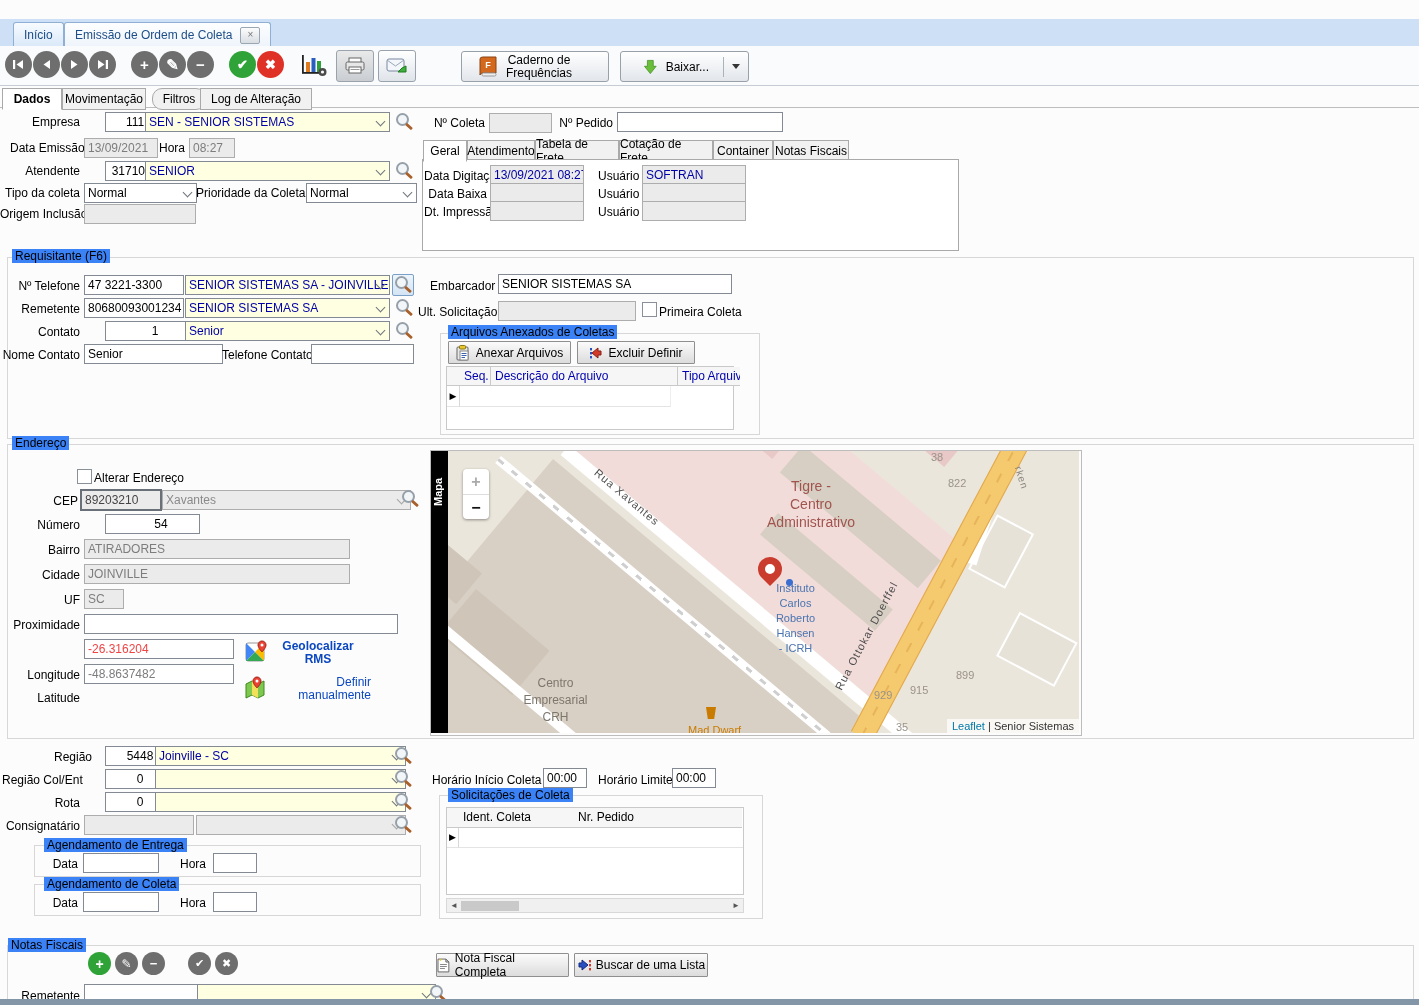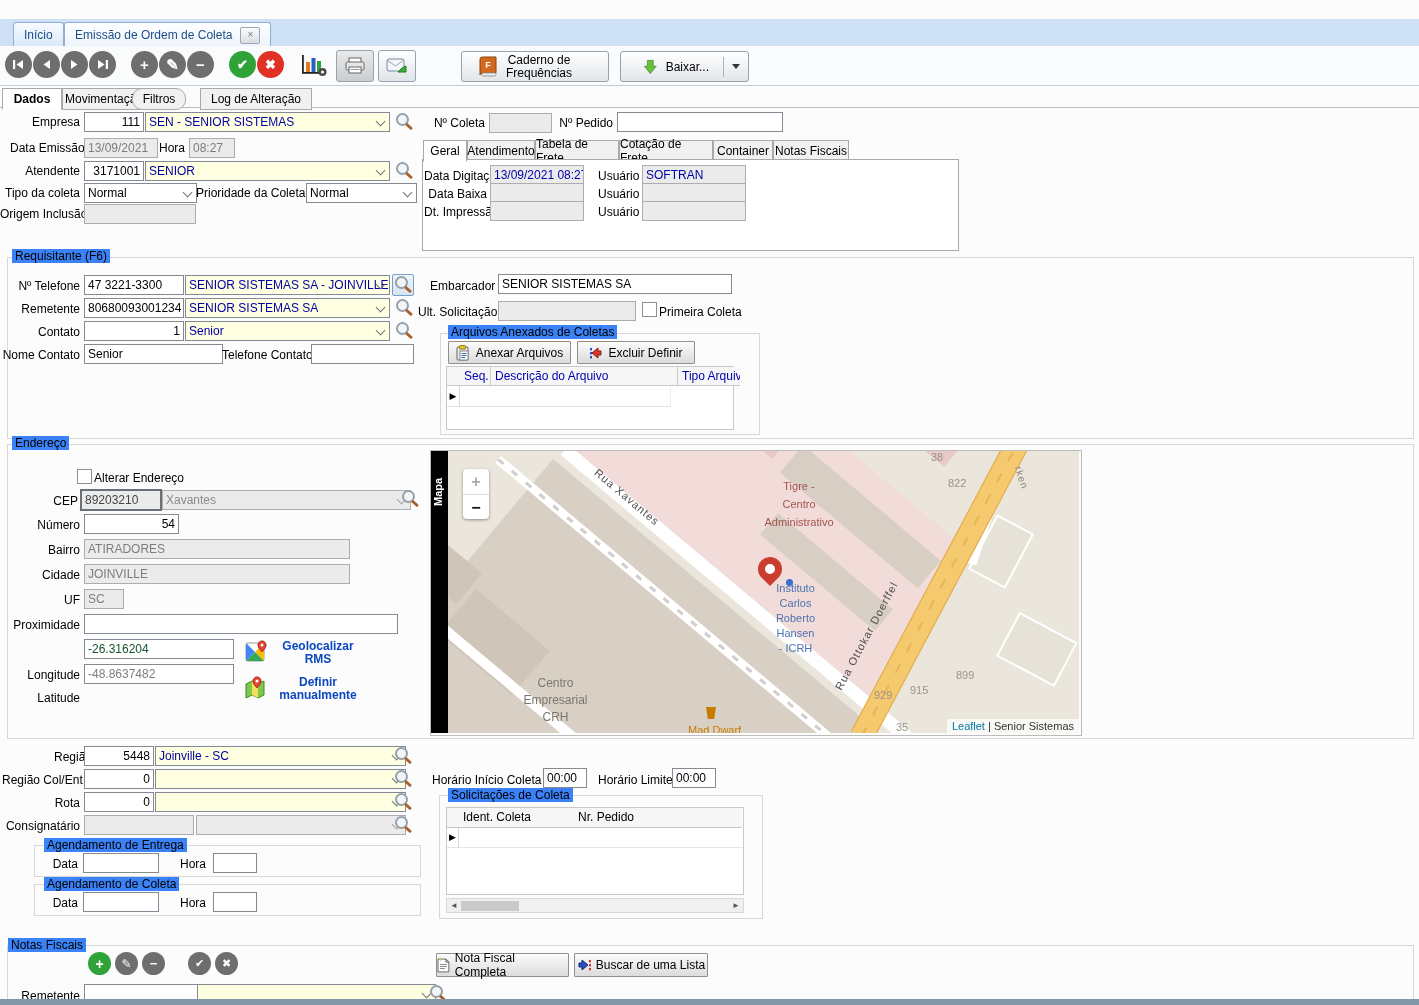--- a/index.html
+++ b/index.html
@@ -24,21 +24,21 @@
   .circ .g{font-size:15px;font-weight:bold;line-height:1;}
   .toolbtn{position:absolute;top:4px;height:30px;border:1px solid #9aa2ac;border-radius:3px;background:linear-gradient(#ffffff,#dfe4ea);display:flex;align-items:center;justify-content:center;cursor:pointer;}
   .bigbtn{position:absolute;top:5px;height:29px;border:1px solid #98a0a8;border-radius:3px;background:linear-gradient(#ffffff,#e2e6eb);display:flex;align-items:center;cursor:pointer;}
   
   .mtab{position:absolute;top:88px;height:20px;display:flex;align-items:center;justify-content:center;border:1px solid #a9a9a9;cursor:pointer;background:#f1f1f1;}
   .mtab.active{background:#fff;font-weight:bold;border-bottom:1px solid #fff;z-index:3;}
   #mtab-line{position:absolute;left:0;top:107px;width:1419px;height:1px;background:#bdbdbd;}
   
   .lbl{position:absolute;text-align:right;white-space:nowrap;line-height:18px;}
   .inp{position:absolute;background:#fff;border:1px solid #848a93;height:16px;line-height:16px;padding:1px 3px;white-space:nowrap;overflow:hidden;cursor:text;}
-  .inp.num{text-align:right;}
+  .inp.num{text-align:center;margin-left:21px;}
   .inp.dis{background:#ebebeb;color:#7d7d7d;border-color:#adadad;cursor:default;}
   .inp.blue{color:#0000a6;}
   .combo{position:absolute;border:1px solid #848a93;height:16px;line-height:16px;padding:1px 18px 1px 3px;background:#ffffe1;color:#0000a6;white-space:nowrap;overflow:hidden;cursor:pointer;}
   .combo.white{background:#fff;color:#000;}
   .combo.dis{background:#ebebeb;color:#8a8a8a;border-color:#adadad;}
   .chev{position:absolute;right:5px;top:5px;width:6px;height:6px;border-right:1px solid #6f757c;border-bottom:1px solid #6f757c;transform:rotate(45deg);}
   .combo.dis .chev{border-color:#a5a5a5;}
   .lens{position:absolute;width:20px;height:20px;cursor:pointer;}
   .lens::before{content:"";position:absolute;left:2px;top:1px;width:9px;height:9px;border:2px solid #96a0aa;border-radius:50%;background:#f2f6f8;}
   .lens::after{content:"";position:absolute;left:11px;top:13px;width:8px;height:3px;background:#a8612c;border-radius:1px;transform:rotate(42deg);}
@@ -171,21 +171,21 @@
     </div>
   </div>
 
   <div id="mtab-line"></div>
   <div class="mtab active" style="left:2px;width:58px;">
       <span>Dados</span>
     </div>
   <div class="mtab" style="left:62px;width:82px;">
       <span>Movimentação</span>
     </div>
-  <div class="mtab" style="left:132px;width:52px;border-radius:10px;">
+  <div class="mtab" style="left:152px;width:52px;border-radius:10px;">
       <span>Filtros</span>
     </div>
   <div class="mtab" style="left:200px;width:110px;">
       <span>Log de Alteração</span>
     </div>
 
   <div class="lbl" style="left:10px;top:113px;width:70px;">Empresa</div>
   <div class="inp num" style="left:84px;top:112px;width:52px;">111</div>
   <div class="combo" style="left:145px;top:112px;width:222px;"><span>SEN - SENIOR SISTEMAS</span><span class="chev"></span></div>
   <div class="lens" style="left:394px;top:112px;"></div>
@@ -326,21 +326,21 @@
   <div class="lbl" style="left:10px;top:566px;width:70px;">Cidade</div>
   <div class="inp dis" style="left:84px;top:564px;width:258px;">JOINVILLE</div>
 
   <div class="lbl" style="left:10px;top:591px;width:70px;">UF</div>
   <div class="inp dis" style="left:84px;top:589px;width:32px;">SC</div>
 
   <div class="lbl" style="left:10px;top:616px;width:70px;">Proximidade</div>
   <div class="inp" style="left:84px;top:614px;width:306px;"></div>
 
   <div class="lbl" style="left:10px;top:641px;width:70px;margin-top:48px;">Latitude</div>
-  <div class="inp" style="left:84px;top:639px;width:142px;color:#14532d;">-26.316204</div>
+  <div class="inp" style="left:84px;top:639px;width:142px;color:#ef4444;">-26.316204</div>
   <div class="lbl" style="left:10px;top:666px;width:70px;">Longitude</div>
   <div class="inp" style="left:84px;top:664px;width:142px;color:#7d7d7d;">-48.8637482</div>
 
   <div class="abs" style="left:245px;top:640px;cursor:pointer;">
     <svg width="24" height="24" viewBox="0 0 24 24" style="float:left;">
         <rect x="1" y="3" width="18" height="18" rx="2" fill="#fff" stroke="#999"></rect>
         <path d="M1 3 L10 12 L1 21 Z" fill="#4285f4"></path>
         <path d="M19 3 L10 12 L19 21 Z" fill="#fbbc05"></path>
         <path d="M1 21 L10 12 L19 21 Z" fill="#34a853"></path>
         <path d="M17 1 C14.8 1 13 2.8 13 5 C13 8 17 12 17 12 C17 12 21 8 21 5 C21 2.8 19.2 1 17 1 Z" fill="#ea4335" stroke="#a02015"></path>
@@ -348,21 +348,21 @@
       </svg>
     <span style="display:inline-block;margin-left:10px;width:78px;text-align:center;color:#0b47c0;font-weight:bold;line-height:13px;"><span>Geolocalizar</span><br><span>RMS</span></span>
   </div>
   <div class="abs" style="left:245px;top:676px;cursor:pointer;">
     <svg width="24" height="24" viewBox="0 0 24 24" style="float:left;">
         <path d="M1 8 L7 5 L13 8 L19 5 L19 19 L13 22 L7 19 L1 22 Z" fill="#7ec850" stroke="#3f8a1f"></path>
         <path d="M7 5 L13 8 L13 22 L7 19 Z" fill="#f2e05a"></path>
         <path d="M12 1 C9.8 1 8 2.8 8 5 C8 8 12 12 12 12 C12 12 16 8 16 5 C16 2.8 14.2 1 12 1 Z" fill="#ea4335" stroke="#a02015"></path>
         <circle cx="12" cy="5" r="1.5" fill="#fff"></circle>
       </svg>
-    <span style="display:inline-block;margin-left:10px;width:78px;text-align:center;color:#0b47c0;font-weight:bold;line-height:13px;"><span>Definir</span><br><span>manualmente</span></span>
+    <span style="display:inline-block;margin-left:24px;width:78px;text-align:right;color:#0b47c0;font-weight:normal;line-height:13px;"><span>Definir</span><br><span>manualmente</span></span>
   </div>
 
   <div id="map-wrap">
     <div id="map-side">
         <span>Mapa</span>
       </div>
     <div id="map">
 
       <div class="mlayer" style="left:105px;top:8px;width:760px;height:320px;background:#d9d0c5;transform:rotate(40deg);"></div>
       <div class="mlayer" style="left:233px;top:-142px;width:780px;height:176px;background:#f2dcda;transform:rotate(40deg);"></div>
@@ -379,21 +379,21 @@
 
       <div class="mlayer" style="left:53px;top:5px;width:430px;height:9px;background:#fff;transform:rotate(40deg);background-image:repeating-linear-gradient(90deg,#cfcfcf 0 7px,transparent 7px 18px);background-size:100% 3px;background-position:0 3px;background-repeat:no-repeat;"></div>
       <div class="mlayer" style="left:-20px;top:158px;width:200px;height:10px;background:#fff;transform:rotate(40deg);"></div>
       <div class="mlayer" style="left:121px;top:-6px;width:560px;height:13px;background:#fff;transform:rotate(40deg);"></div>
       <div class="mlayer" style="left:560px;top:-12px;width:9px;height:130px;background:#fff;transform:rotate(18deg);"></div>
       <div class="mlayer" style="left:403px;top:280px;width:440px;height:22px;background:#f5c96d;border-top:1px solid #e0a850;border-bottom:1px solid #e0a850;transform:rotate(-62deg);background-image:repeating-linear-gradient(90deg,#e8b45a 0 10px,transparent 10px 24px);background-size:100% 2px;background-position:0 10px;background-repeat:no-repeat;"></div>
 
       <div class="mroad-lbl" style="left:148px;top:14px;transform:rotate(40deg);">Rua Xavantes</div>
       <div class="mroad-lbl" style="left:570px;top:10px;transform:rotate(72deg);color:#8a857d;font-size:10px;">rken</div>
       <div class="mroad-lbl" style="left:390px;top:232px;transform:rotate(-62deg);">Rua Ottokar Doerffel</div>
-      <div class="mlbl" style="left:296px;top:26px;width:110px;text-align:center;color:#a1544e;font-size:11px;line-height:18px;"><span>Tigre -</span><br><span>Centro</span><br><span>Administrativo</span></div>
+      <div class="mlbl" style="left:308px;top:26px;width:110px;text-align:center;color:#a1544e;font-size:14px;line-height:18px;"><span>Tigre -</span><br><span>Centro</span><br><span>Administrativo</span></div>
       <div class="mlbl" style="left:60px;top:224px;width:95px;text-align:center;color:#7d766c;font-size:12px;line-height:17px;"><span>Centro</span><br><span>Empresarial</span><br><span>CRH</span></div>
       <div class="mlbl" style="left:305px;top:130px;width:85px;text-align:center;color:#4a74b0;line-height:15px;"><span>Instituto</span><br><span>Carlos</span><br><span>Roberto</span><br><span>Hansen</span><br><span>- ICRH</span></div>
       <div class="mlbl" style="left:483px;top:0px;">38</div>
       <div class="mlbl" style="left:500px;top:26px;">822</div>
       <div class="mlbl" style="left:508px;top:218px;">899</div>
       <div class="mlbl" style="left:462px;top:233px;">915</div>
       <div class="mlbl" style="left:426px;top:238px;">929</div>
       <div class="mlbl" style="left:448px;top:270px;">35</div>
       <div class="mlbl" style="left:240px;top:273px;color:#c97b00;">Mad Dwarf</div>
       <div class="mlayer" style="left:258px;top:256px;width:10px;height:12px;background:#c97b00;clip-path:polygon(0 0,100% 0,82% 100%,18% 100%);"></div>

